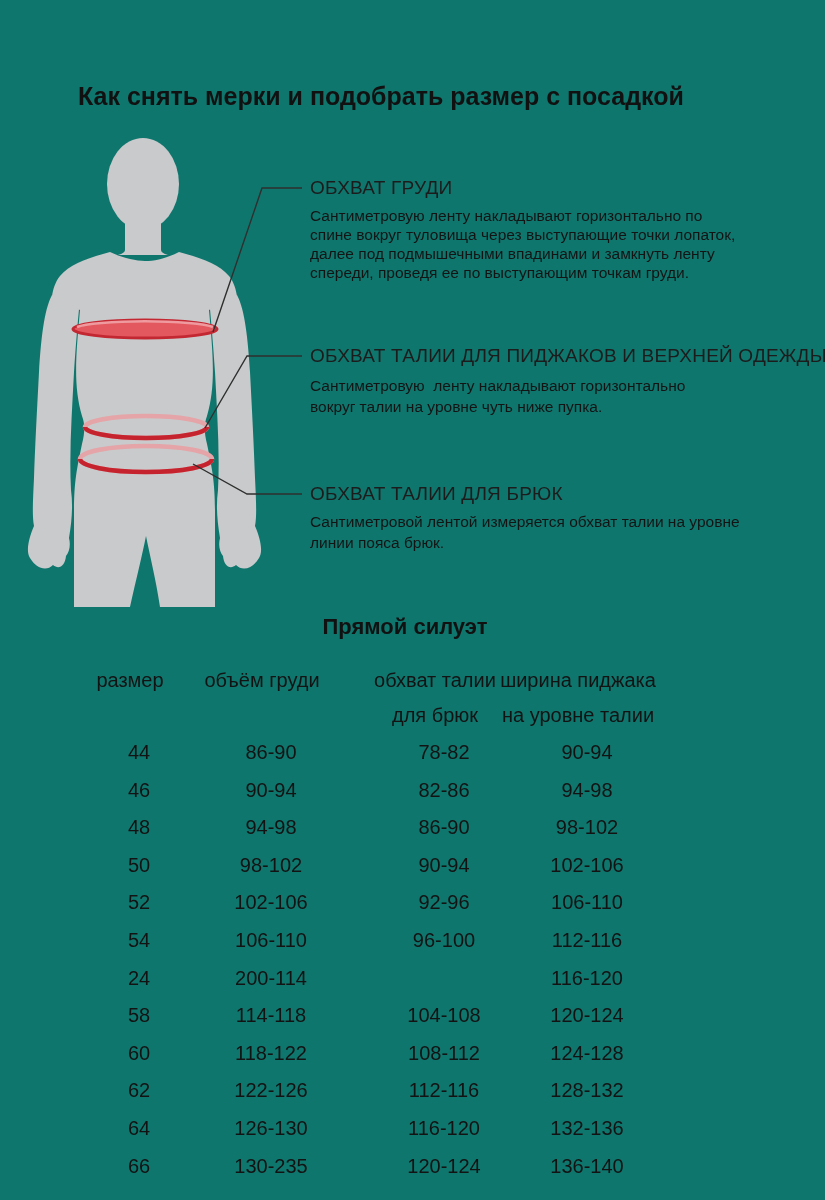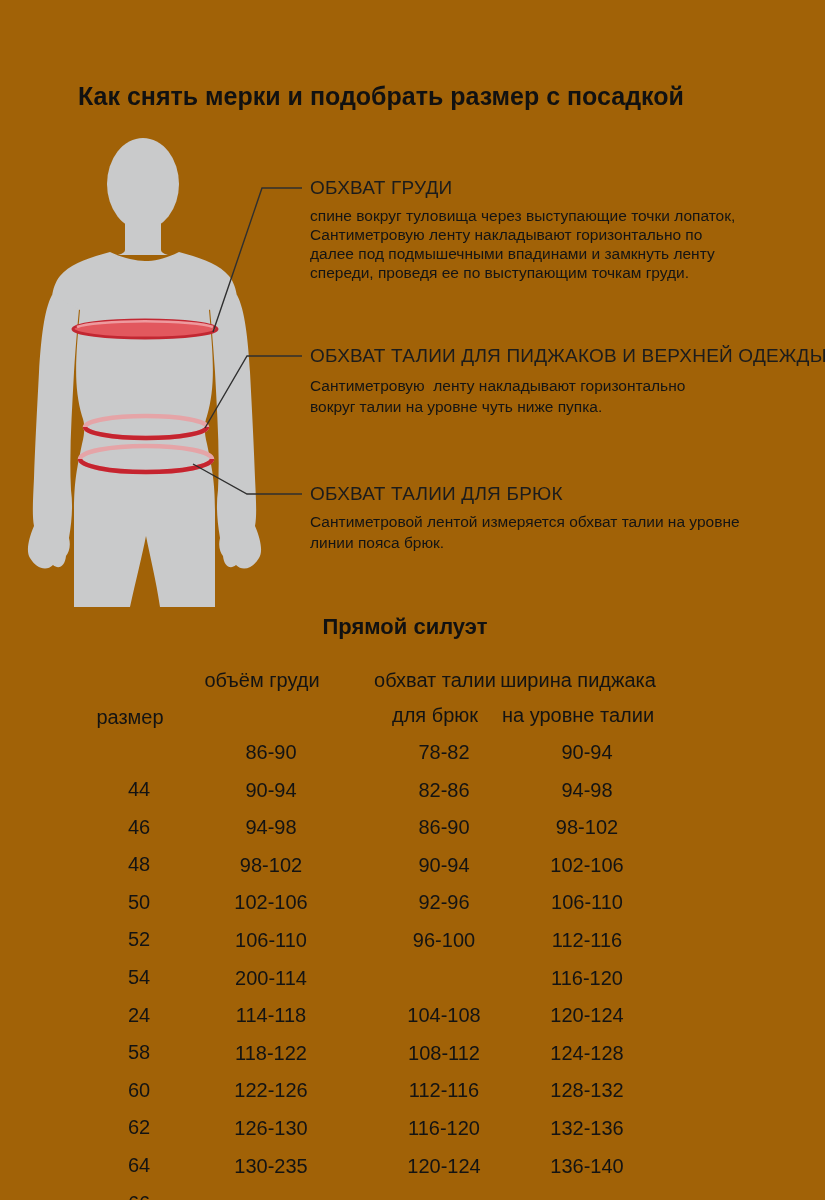--- a/index.html
+++ b/index.html
@@ -1,16 +1,16 @@
 <!DOCTYPE html>
 <html><head>
 <meta charset="utf-8">
 <style>
   html,body{margin:0;padding:0;background:#ffffff;}
-  .page{position:relative;width:825px;height:1200px;background:#a16207;overflow:hidden;
+  .page{position:relative;width:825px;height:1200px;background:#0f766e;overflow:hidden;
         font-family:"Liberation Sans","DejaVu Sans",sans-serif;color:#1a1a1a;}
 
   .page-title{position:absolute;left:78px;top:82px;font-size:25px;font-weight:bold;
               white-space:nowrap;color:#111;}
 
   .figure-svg{position:absolute;left:0;top:130px;width:825px;height:480px;}
 
   .annotation{position:absolute;left:310px;}
   .ann-heading{font-size:19px;font-weight:400;color:#1c1c1c;white-space:nowrap;letter-spacing:.2px;}
   .pline{font-size:15.5px;color:#141414;white-space:pre;}
@@ -22,21 +22,21 @@
 
   .thead-row{position:absolute;left:0;width:825px;height:24px;}
   .thead-row.line1{top:668px;}
   .thead-row.line2{top:703px;}
   .size-table-rows{position:absolute;left:9px;top:734px;width:825px;}
   .trow{position:relative;height:37.6px;}
   .tcell,.hcell{position:absolute;width:170px;text-align:center;font-size:20px;color:#131313;
                 white-space:nowrap;}
   .tcell{line-height:37.6px;}
   .hcell{line-height:24px;}
-  .c0{left:45px;margin-top:37px;}   
+  .c0{left:45px;}   
   .c1{left:177px;}  
   .c2{left:350px;}  
   .c3{left:493px;}  
 </style>
 </head>
 <body>
 
 <div class="page">
 
   <div class="page-title">Как снять мерки и подобрать размер с посадкой</div>
@@ -80,22 +80,22 @@
     <g fill="none" stroke="#2f2f2f" stroke-width="1.4">
       <path d="M213,332 L262,188 L302,188"></path>
       <path d="M205,428 L247,356 L302,356"></path>
       <path d="M193,464 L247,494 L302,494"></path>
     </g>
   </svg>
 
   <div class="annotation sec1" style="top:177px;">
     <div class="ann-heading">ОБХВАТ ГРУДИ</div>
     <div style="height:7px;"></div>
+    <div class="pline">Сантиметровую ленту накладывают горизонтально по</div>
     <div class="pline">спине вокруг туловища через выступающие точки лопаток,</div>
-    <div class="pline">Сантиметровую ленту накладывают горизонтально по</div>
     <div class="pline">далее под подмышечными впадинами и замкнуть ленту</div>
     <div class="pline">спереди, проведя ее по выступающим точкам груди.</div>
   </div>
 
   <div class="annotation sec2" style="top:345px;">
     <div class="ann-heading">ОБХВАТ ТАЛИИ ДЛЯ ПИДЖАКОВ И ВЕРХНЕЙ ОДЕЖДЫ</div>
     <div style="height:8px;"></div>
     <div class="pline">Сантиметровую  ленту накладывают горизонтально</div>
     <div class="pline">вокруг талии на уровне чуть ниже пупка.</div>
   </div>

